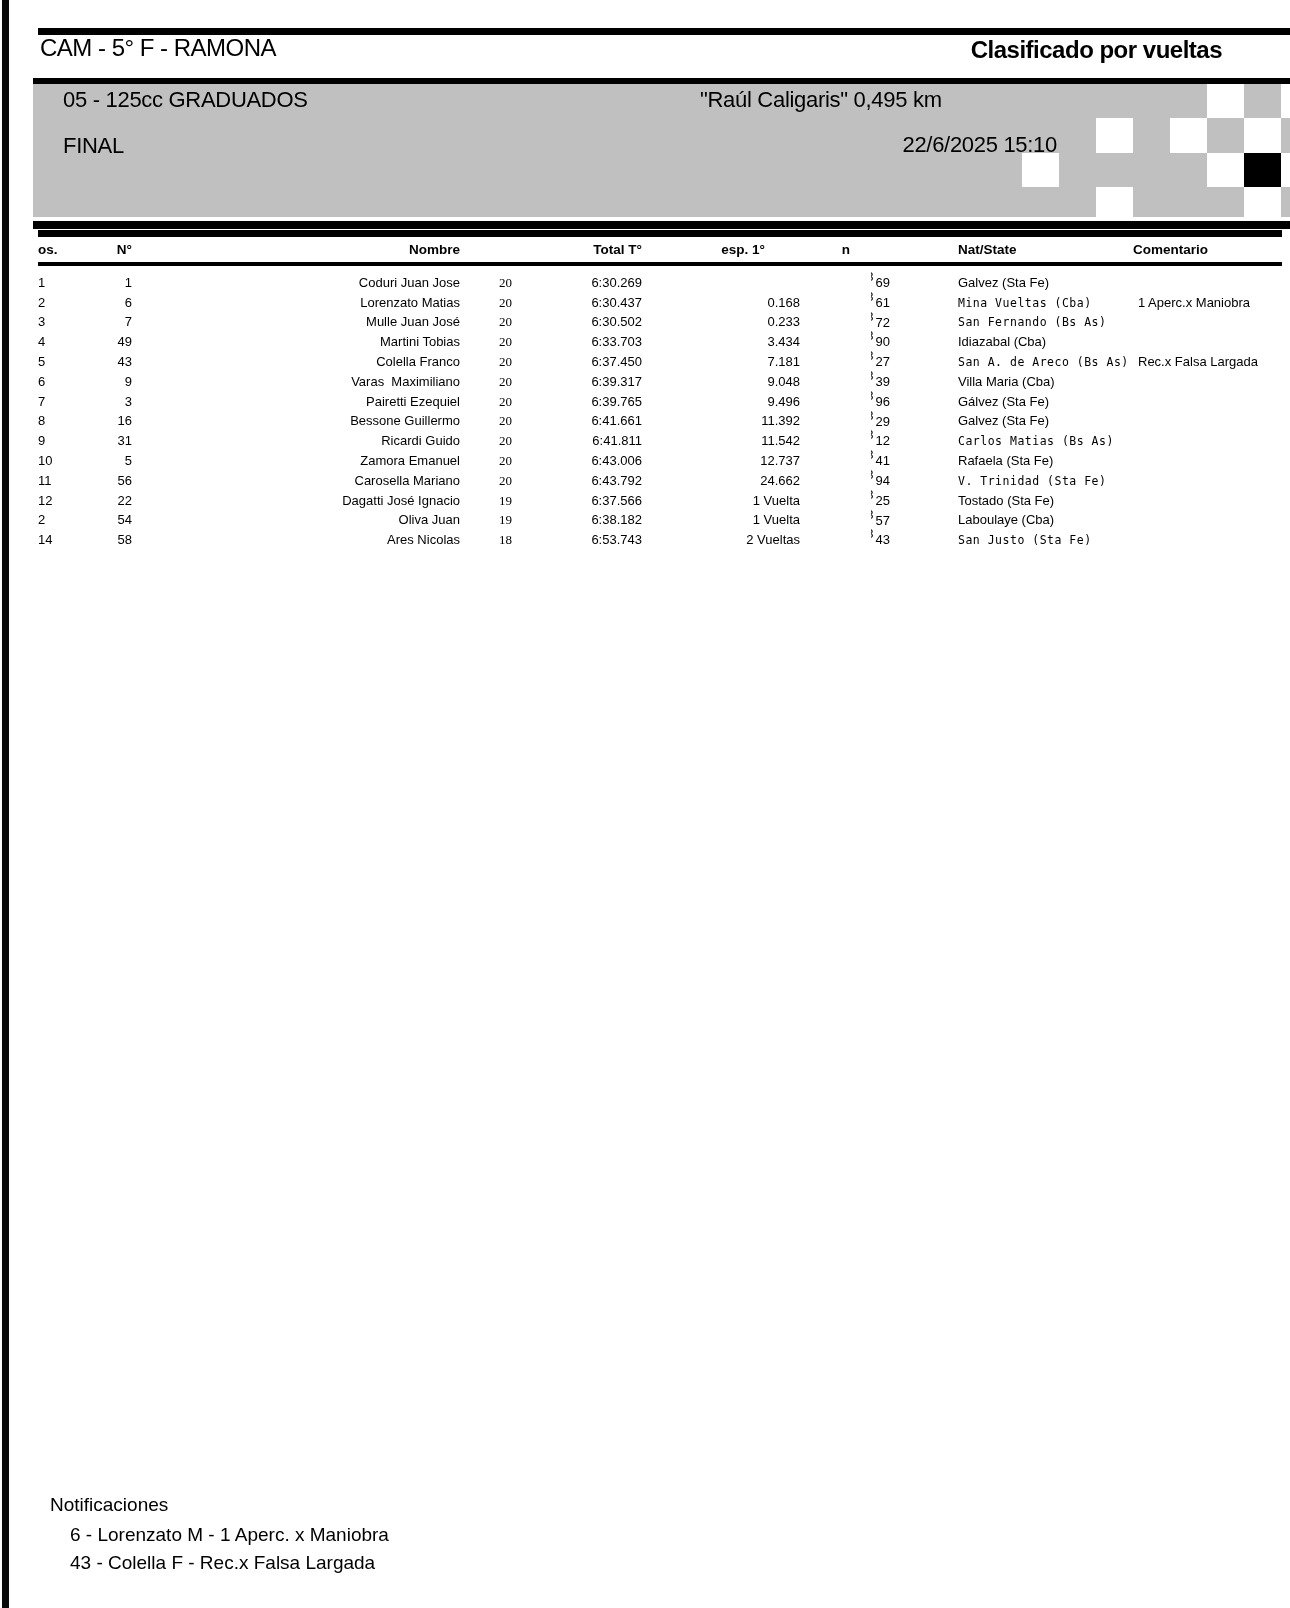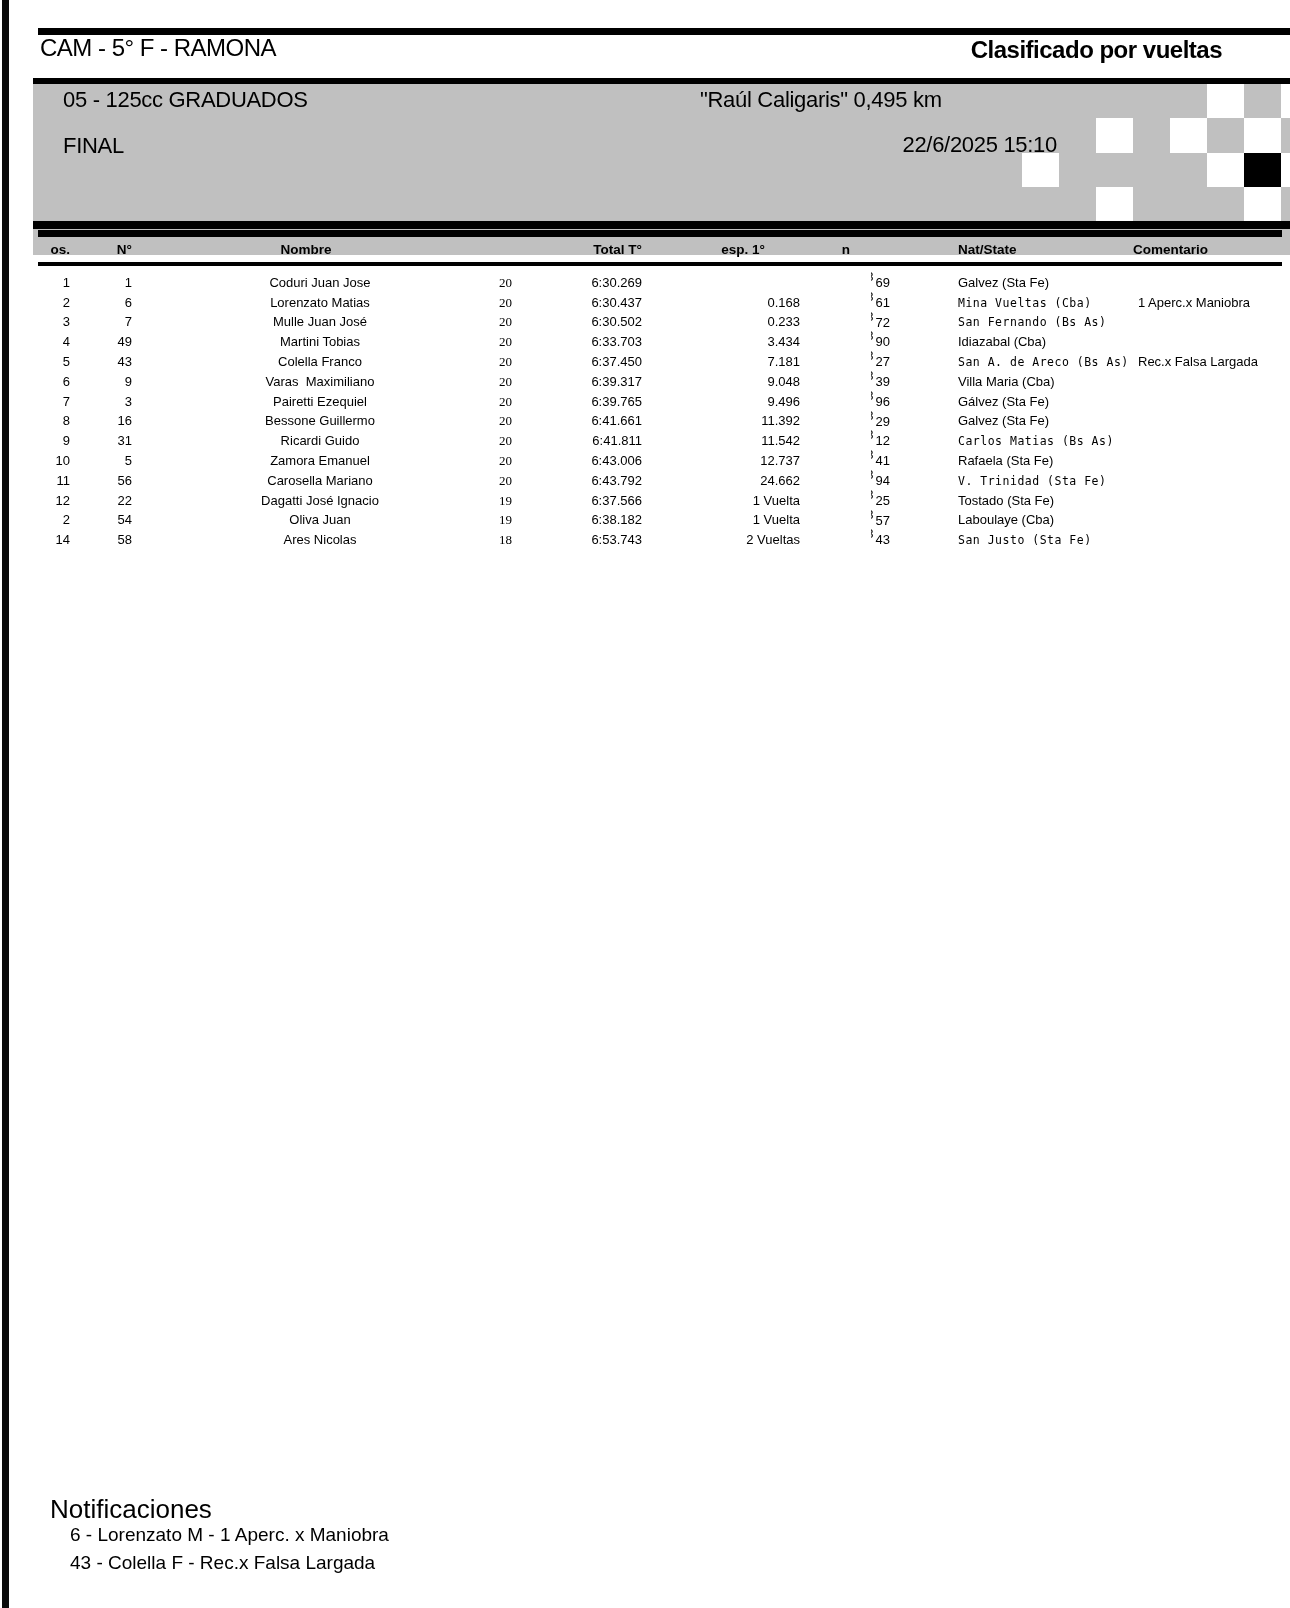--- a/index.html
+++ b/index.html
@@ -6,55 +6,55 @@
   .page{
     position:relative;width:1290px;height:1608px;background:#ffffff;
     font-family:"Liberation Sans", sans-serif;color:#000;overflow:hidden;
   }
   .abs{position:absolute;}
   .left-bar{left:2px;top:0;width:7px;height:1608px;background:#0a0a0a;}
   .rule{background:#000;}
   .title-rule{left:38px;top:28px;width:1252px;height:7px;}
   .title-left{left:40px;top:34px;font-size:24px;letter-spacing:-0.5px;}
   .title-right{right:68px;top:36px;font-size:24px;font-weight:bold;letter-spacing:-0.5px;}
-  .band{left:33px;top:84px;width:1257px;height:171px;}
+  .band{left:33px;top:84px;width:1257px;height:133px;}
   .band-top-rule{left:33px;top:78px;width:1257px;height:6px;}
   .band-bottom-rule{left:33px;top:221px;width:1257px;height:8px;}
   .band-text{position:absolute;font-size:22px;letter-spacing:-0.3px;white-space:pre;}
   .bt-category{left:30px;top:3px;}
   .bt-track{left:667px;top:3px;}
   .bt-session{left:30px;top:49px;}
   .bt-datetime{right:233px;top:48px;}
   .bt-raceinfo{left:30px;top:96px;}
   .checker{position:absolute;left:989px;top:0;width:268px;height:137px;overflow:hidden;}
   .checker-cell{position:absolute;width:38px;height:35px;}
   
   .tbl-top-rule{left:38px;top:230px;width:1244px;height:7px;}
   .thead-rule{left:38px;top:262px;width:1244px;height:4px;}
   .trow{position:absolute;left:38px;width:1244px;display:flex;align-items:baseline;}
   .thead{top:240px;height:22px;font-weight:bold;font-size:13.5px;}
   .cell{white-space:pre;overflow:visible;box-sizing:border-box;font-size:13px;line-height:19.8px;}
   .thead .cell{font-size:13.5px;}
-  .c-pos{width:32px;text-align:right;}
+  .c-pos{width:32px;text-align:left;}
   .c-num{width:62px;text-align:right;}
-  .c-name{width:328px;text-align:center;padding-left:48px;}
+  .c-name{width:328px;text-align:right;padding-left:48px;}
   .thead .c-name{padding-left:20px;}
   .c-laps{width:52px;text-align:right;font-family:Liberation Serif, serif;}
   .c-total{width:130px;text-align:right;}
   .c-gap{width:158px;text-align:right;}
   .thead .c-gap{padding-right:35px;}
   .c-n{width:90px;text-align:right;}
   .thead .c-n{padding-right:40px;}
   .c-nat{width:218px;text-align:left;padding-left:68px;}
   .c-comment{width:174px;text-align:left;padding-left:30px;}
   .thead .c-comment{padding-left:25px;}
   .spread{font-family:"DejaVu Sans Mono", monospace;font-size:11.5px;letter-spacing:0.5px;}
   .sliver{display:inline-block;width:3px;overflow:hidden;direction:rtl;margin-right:2px;}
   
-  .notif-title{left:50px;top:1494px;font-size:26px;}
+  .notif-title{left:50px;top:1494px;font-size:19px;}
   .notif-item{position:absolute;left:70px;font-size:19px;white-space:pre;}
 </style>
 </head>
 <body>
 
 <div class="page">
 
   <div class="abs left-bar"></div>
 
   <div class="abs rule title-rule"></div>

